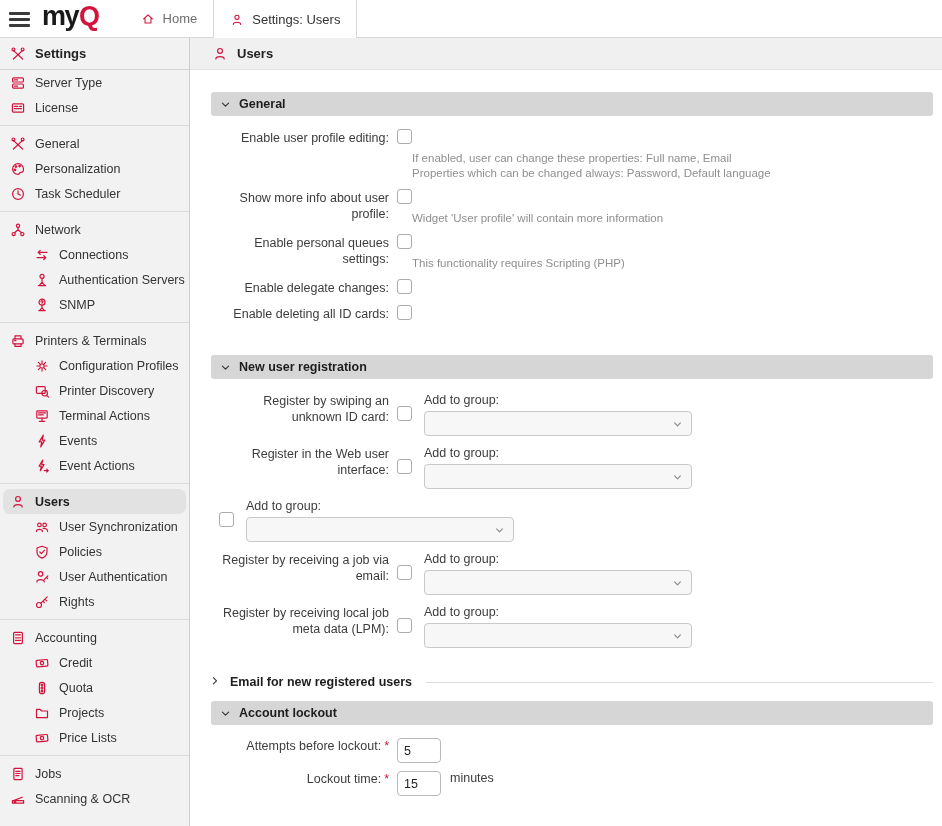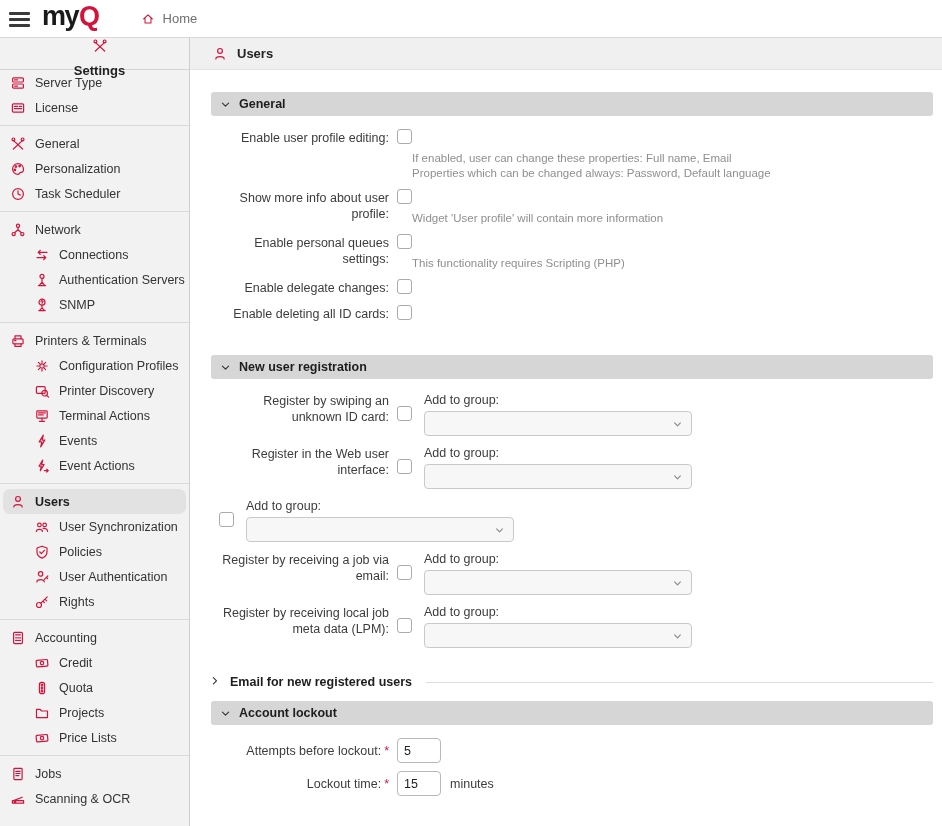--- a/index.html
+++ b/index.html
@@ -28,21 +28,21 @@
     margin-bottom: -1px; height: 39px;
   }
   
   .wrap { display: flex; height: 788px; }
   .sidebar {
     width: 190px; min-width: 190px; background: #f2f2f2; border-right: 1px solid #cfcfcf;
     overflow: hidden;
   }
   .sb-header {
     height: 32px; display: flex; align-items: center; gap: 9px; padding-left: 10px;
-    font-weight: bold; font-size: 13px; color: #222; border-bottom: 1px solid #d5d5d5; flex-direction: column;
+    font-weight: bold; font-size: 13px; color: #222; border-bottom: 1px solid #d5d5d5;
   }
   .sb-item {
     height: 25px; display: flex; align-items: center; gap: 9px; padding-left: 10px;
     color: #333; cursor: pointer; white-space: nowrap;
   }
   .sb-item.ind { padding-left: 34px; }
   .sb-item.sel {
     background: #e2e2e2; border-radius: 7px; margin: 0 3px; padding-left: 7px;
     font-weight: bold; color: #1d1d1d;
   }
@@ -75,21 +75,21 @@
   .grp { margin-left: 12px; }
   .grp-lbl { line-height: 16px; margin-bottom: 3px; color: #3c3c3c; }
   .select {
     width: 268px; height: 25px; background: #f7f7f7; border: 1px solid #c9c9c9;
     border-radius: 4px; position: relative; cursor: pointer;
   }
   .select svg { position: absolute; right: 7px; top: 6px; width: 13px; height: 13px; fill: none; stroke: #8a8a8a; stroke-width: 1.4; stroke-linecap: round; stroke-linejoin: round; }
   .sub-sec { display: flex; align-items: center; gap: 8px; margin: 6px 0 12px 0; cursor: pointer; justify-content: center; }
   .sub-title { font-weight: bold; color: #1d1d1d; white-space: nowrap; }
   .rule { flex: 1; height: 1px; background: #dcdcdc; margin-left: 6px; }
-  .input-row { align-items: center; margin-bottom: 8px; }
+  .input-row { margin-bottom: 8px; }
   .input-row .lbl { padding-top: 0; }
   .ast { color: #d2143c; margin-left: 3px; }
   .txt {
     width: 44px; height: 25px; margin-left: 8px; border: 1px solid #b8b8b8; border-radius: 4px;
     padding: 0 6px; font-family: "Liberation Sans", sans-serif; font-size: 12.5px; color: #222; outline: none;
   }
   .suffix { margin-left: 9px; color: #3c3c3c; }
   
   .ic { display: inline-flex; width: 16px; height: 16px; flex: none; }
   .ic svg { width: 16px; height: 16px; fill: none; stroke: #d2143c; stroke-width: 1.2; stroke-linecap: round; stroke-linejoin: round; }
@@ -111,20 +111,29 @@
   </div>
   <div id="tabs" style="display:flex;align-items:stretch">
       <div class="tab">
         <span class="ic sm">
           <svg viewBox="0 0 16 16">
             <path d="M3 8 L8 3.4 L13 8 M4.6 6.9 V12.6 H11.4 V6.9"></path>
           </svg>
         </span>
         <span>Home</span>
       </div>
+      <div class="tab active">
+        <span class="ic sm">
+          <svg viewBox="0 0 16 16">
+            <circle cx="8" cy="4.9" r="2.4"></circle>
+            <path d="M3.8 13 C3.8 9.7 12.2 9.7 12.2 13"></path>
+          </svg>
+        </span>
+        <span>Settings: Users</span>
+      </div>
     </div>
 </div>
 
 <div class="wrap">
   <div class="sidebar">
     <div class="sb-header">
       <span class="ic" id="sb-title-icon">
           <svg viewBox="0 0 16 16">
             <path d="M3.6 4.6 L12.6 13 M12.4 4.6 L3.4 13"></path>
             <circle cx="3.4" cy="3.4" r="1.4"></circle>

